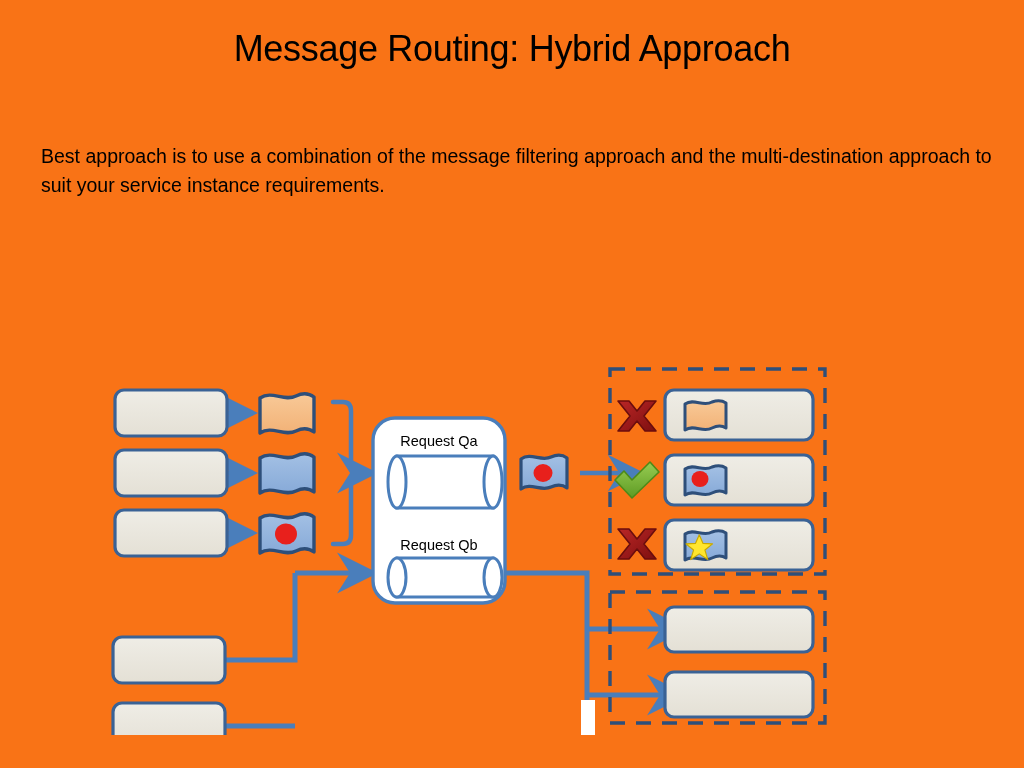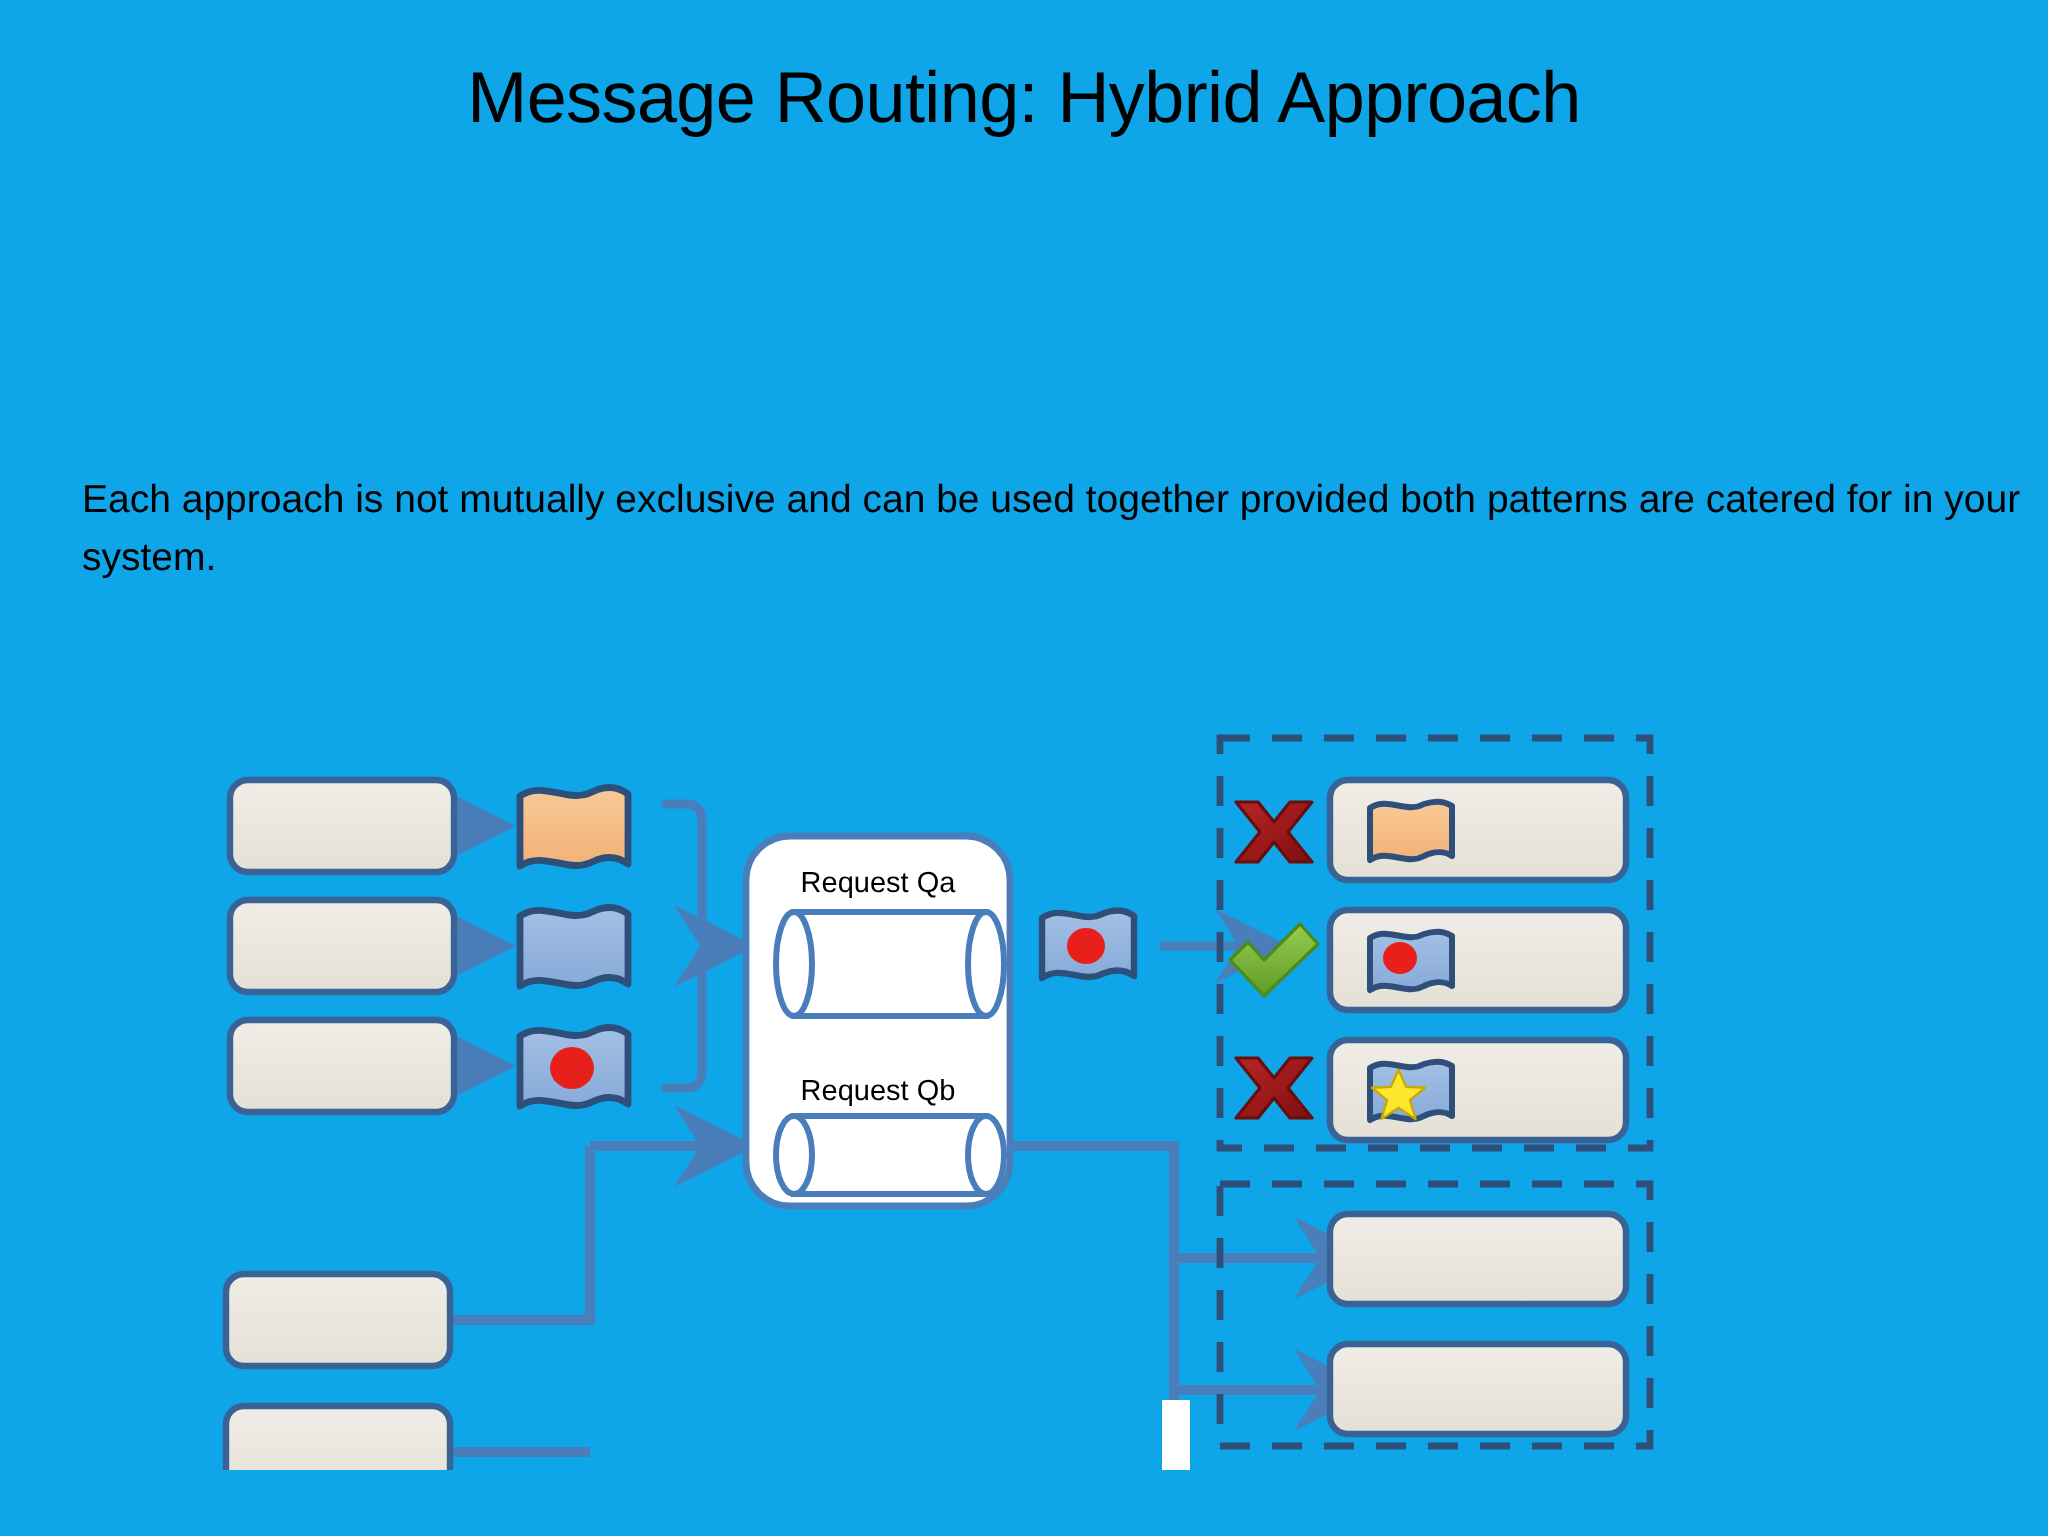--- a/index.html
+++ b/index.html
@@ -14,21 +14,21 @@
     position: relative;
     overflow: hidden;
     font-family: "Liberation Sans", sans-serif;
     color: #000000;
   }
   #slide {
     position: absolute;
     left: 0; top: 0;
     width: 1024px;
     height: 768px;
-    background: #0ea5e9;
+    background: #f97316;
   }
   .slide-title {
     position: absolute;
     left: 0;
     top: 28px;
     width: 1024px;
     text-align: center;
     font-size: 36px;
     font-weight: 400;
     letter-spacing: -0.3px;
@@ -62,21 +62,21 @@
     fill: #000000;
   }
 </style>
 </head>
 <body>
 
 <div id="slide">
 
   <div class="slide-title">Message Routing: Hybrid Approach</div>
 
-  <div class="body-text" id="para-2">Each approach is not mutually exclusive and can be used together provided both patterns are catered for in your system.</div>
+  <div class="body-text" id="para-1">Best approach is to use a combination of the message filtering approach and the multi-destination approach to suit your service instance requirements.</div>
 
   <div id="diagram">
     <svg width="760" height="375" viewBox="0 0 760 375" xmlns="http://www.w3.org/2000/svg">
       <defs>
 
         <marker id="ah" markerWidth="9" markerHeight="9" refX="7.6" refY="4.5" orient="auto" markerUnits="strokeWidth">
           <path d="M0.4,0.4 L8.6,4.5 L0.4,8.6 L3.0,4.5 Z" fill="#4A7EBB"></path>
         </marker>
         <linearGradient id="boxgrad" x1="0" y1="0" x2="0" y2="1">
           <stop offset="0%" stop-color="#EFEDE6"></stop>

